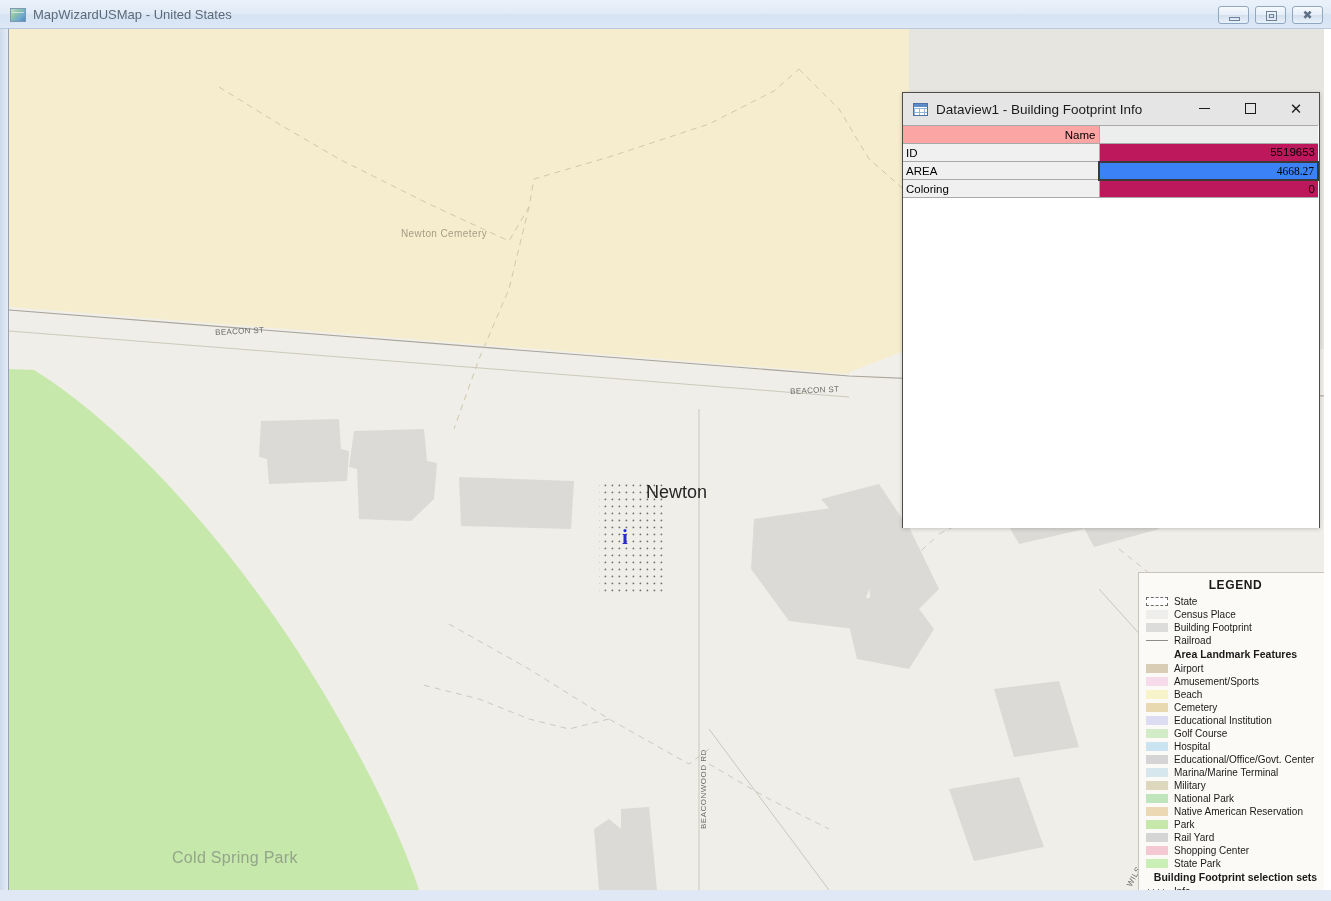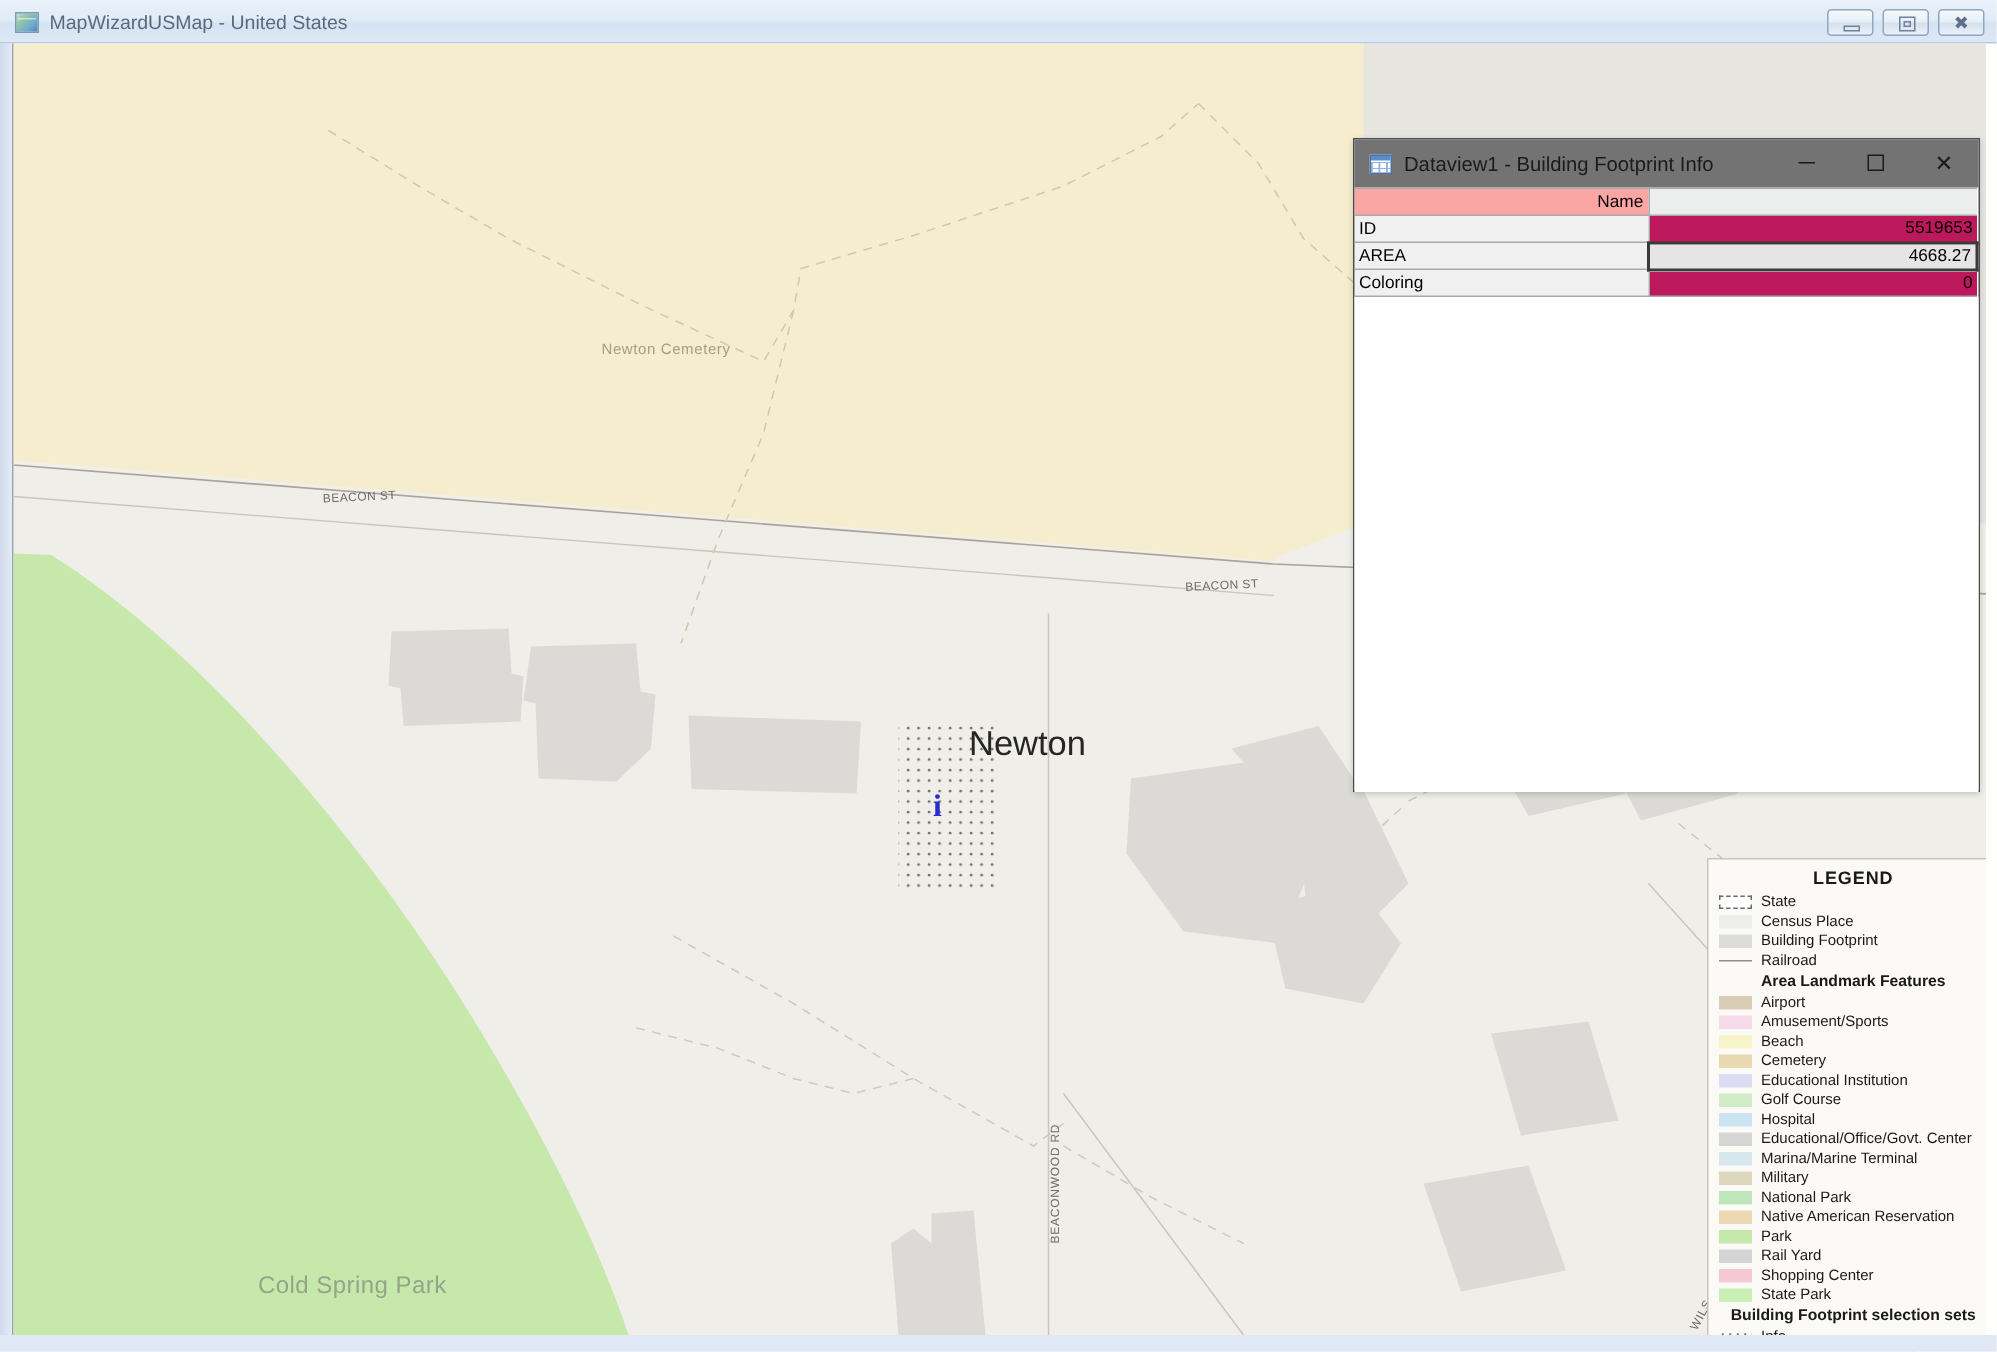--- a/index.html
+++ b/index.html
@@ -124,21 +124,21 @@
     letter-spacing: .4px;
   }
   #label-cold-spring-park {
     left: 163px; top: 820px;
     font-size: 16px; color: #93a58a;
     letter-spacing: .3px;
     text-align: center;
   }
   #label-newton {
     left: 637px; top: 453px;
-    font-size: 23px; color: #262626;
+    font-size: 18px; color: #262626;
   }
   #label-beacon-st-1 {
     left: 206px; top: 299px;
     font-size: 8px; color: #6b6b6b;
     letter-spacing: .3px;
     transform: rotate(-2.8deg);
     transform-origin: left top;
   }
   #label-beacon-st-2 {
     left: 781px; top: 358px;
@@ -231,21 +231,21 @@
     width: 418px; height: 436px;
     background: #ffffff;
     border: 1px solid #4c4c4c;
     box-sizing: border-box;
     box-shadow: 0 1px 4px rgba(0,0,0,.18);
   }
   #dv-titlebar {
     height: 32px;
     display: flex;
     align-items: center;
-    background: #737373;
+    background: #e5e5e5;
     padding-left: 10px;
     box-sizing: border-box;
   }
   .dv-icon {
     width: 15px; height: 13px;
     border: 1px solid #4a72a8;
     background: #ffffff;
     position: relative;
     flex: 0 0 15px;
     box-sizing: border-box;
@@ -327,21 +327,22 @@
   }
   .dv-val {
     background: #be185d;
     border: 1px solid #a9a9a9;
     border-right: none;
     text-align: right;
     padding-right: 5px;
   }
   tr.selected .dv-val {
     border: 2px solid #3a3a3a;
-    background: #e5e5e5;
+    background: #3b82f6;
+    font-family: Liberation Serif, serif;
   }
   #dv-body {
     background: #ffffff;
     height: 330px;
   }
 
   
   #bottom-strip {
     position: absolute;
     left: 0; bottom: 0;

